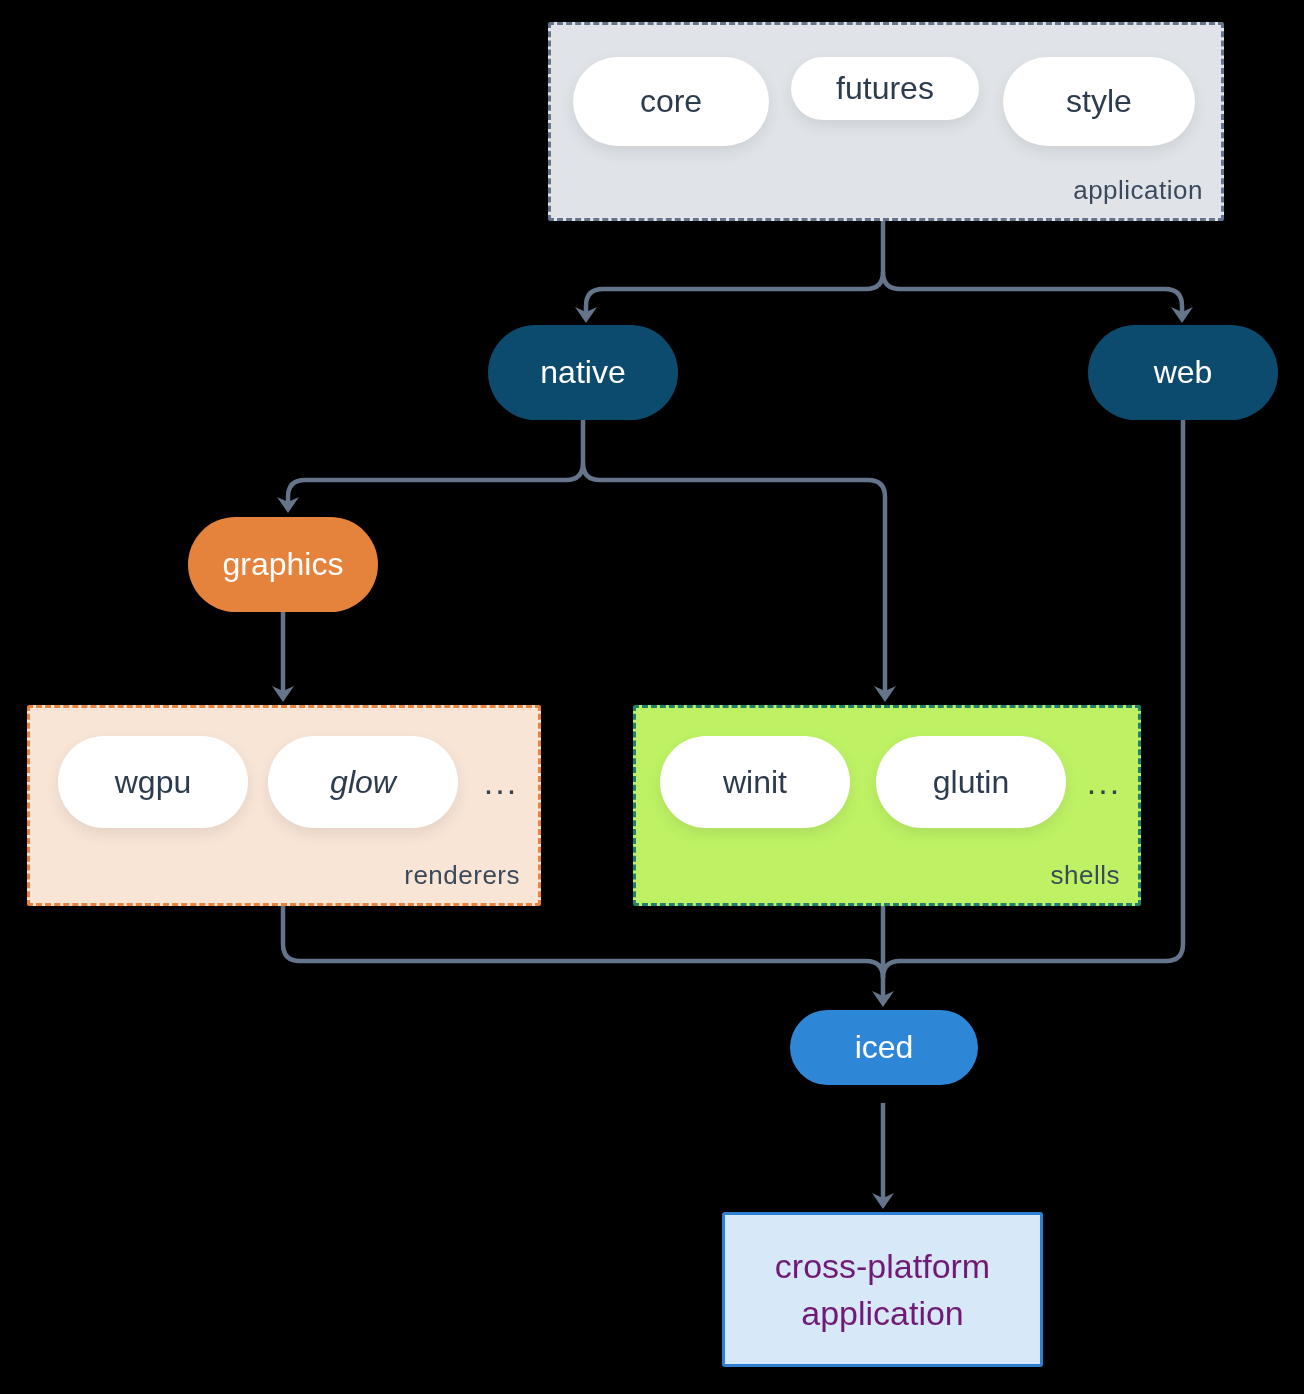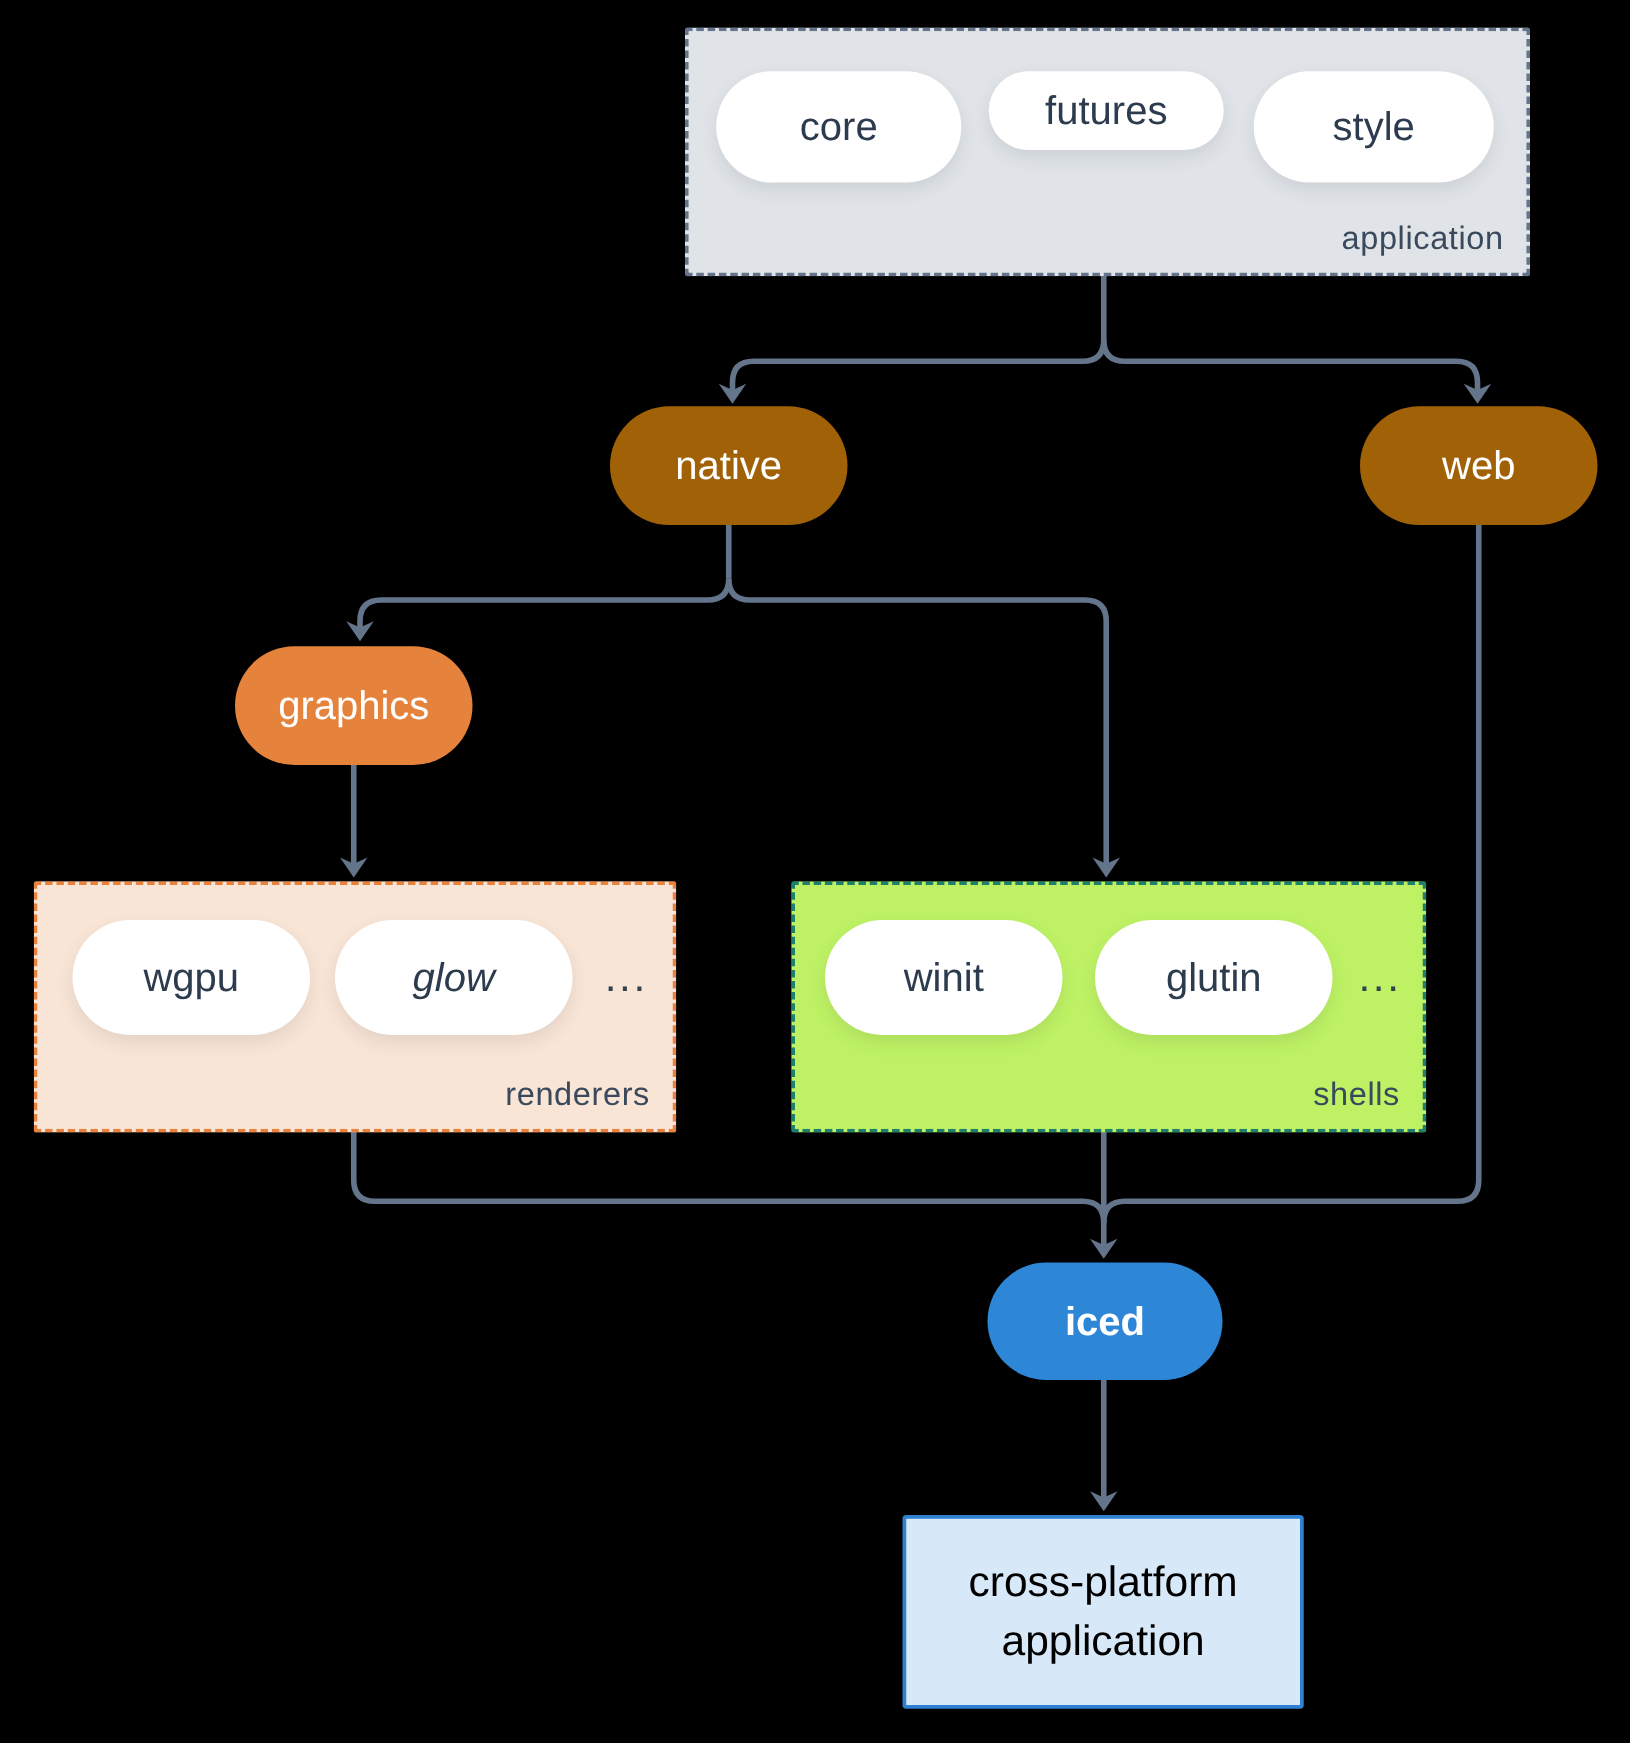--- a/index.html
+++ b/index.html
@@ -21,34 +21,34 @@
   .group-label{
     position:absolute;right:18px;bottom:12px;
     font-size:26px;color:#3a4a5c;letter-spacing:0.5px;
   }
 
   .pill{
     position:absolute;display:flex;align-items:center;justify-content:center;
     border-radius:60px;font-size:32px;
   }
   .pill.white{background:#ffffff;color:#2c3c4e;box-shadow:0 6px 14px rgba(40,50,60,0.10);}
-  .pill.purple{background:#a16207;color:#ffffff;}
+  .pill.purple{background:#0c4a6e;color:#ffffff;}
   .pill.orange{background:#e5823c;color:#ffffff;}
   .pill.blue{background:#2e87d6;color:#ffffff;}
 
   .dots{
     position:absolute;display:flex;align-items:center;justify-content:center;
     font-size:34px;color:#33424f;letter-spacing:2px;
   }
 
   .app-box{
     position:absolute;left:722px;top:1212px;width:321px;height:155px;
     background:#d7e8f8;border:3px solid #2e80d2;border-radius:3px;
     display:flex;align-items:center;justify-content:center;text-align:center;
-    font-size:34px;line-height:1.38;color:#000000;
+    font-size:34px;line-height:1.38;color:#701a75;
     padding:0 30px;box-sizing:border-box;
   }
 </style>
 </head>
 <body>
 
 <div id="canvas">
 
   <svg class="connectors" viewBox="0 0 1304 1394" xmlns="http://www.w3.org/2000/svg">
 
@@ -95,17 +95,17 @@
     <div class="group-label">renderers</div>
   </div>
 
   <div class="group shells">
     <div class="pill white" style="left:24px;top:28px;width:190px;height:92px;">winit</div>
     <div class="pill white" style="left:240px;top:28px;width:190px;height:92px;">glutin</div>
     <div class="dots" style="left:438px;top:28px;width:60px;height:92px;">...</div>
     <div class="group-label">shells</div>
   </div>
 
-  <div class="pill blue" style="left:790px;top:1010px;width:188px;height:94px;font-weight:bold;">iced</div>
+  <div class="pill blue" style="left:790px;top:1010px;width:188px;height:75px;">iced</div>
 
   <div class="app-box">cross-platform application</div>
 
 </div>
 
 </body></html>

